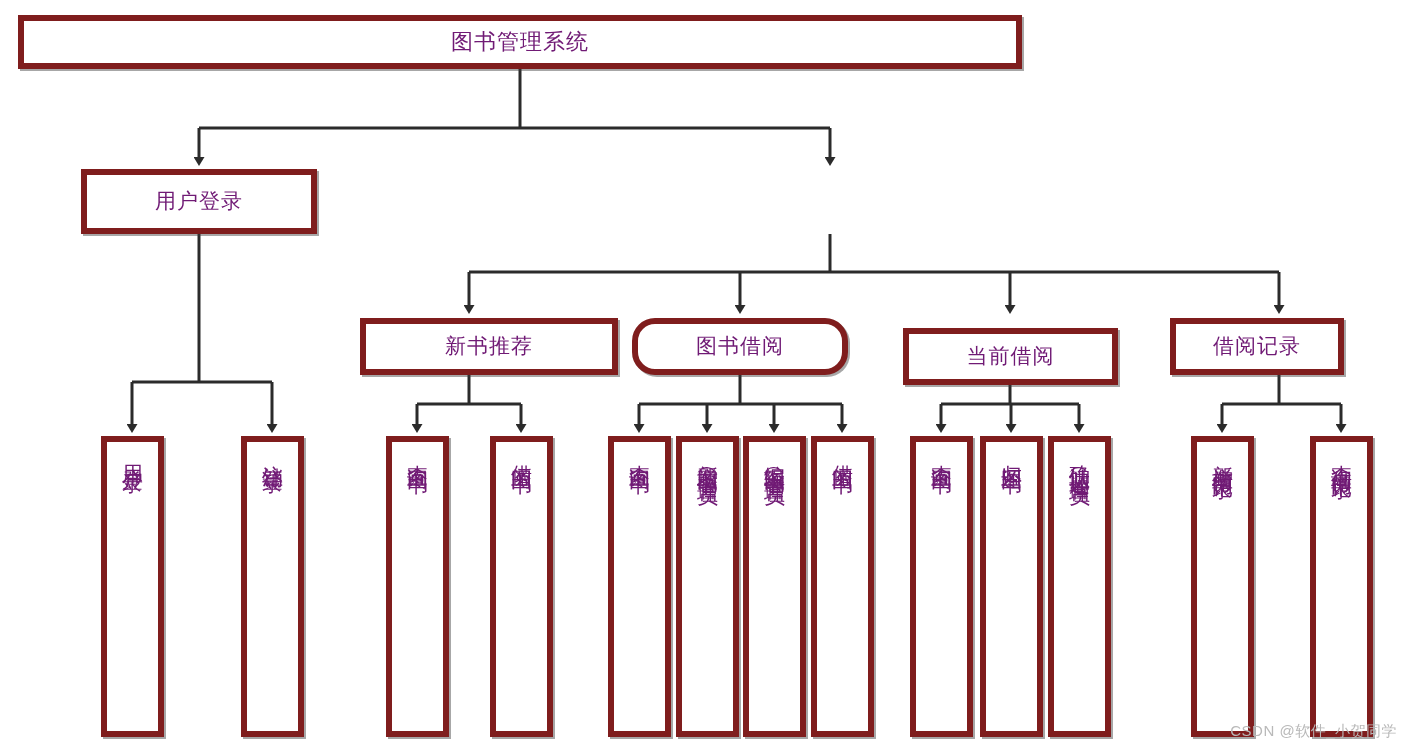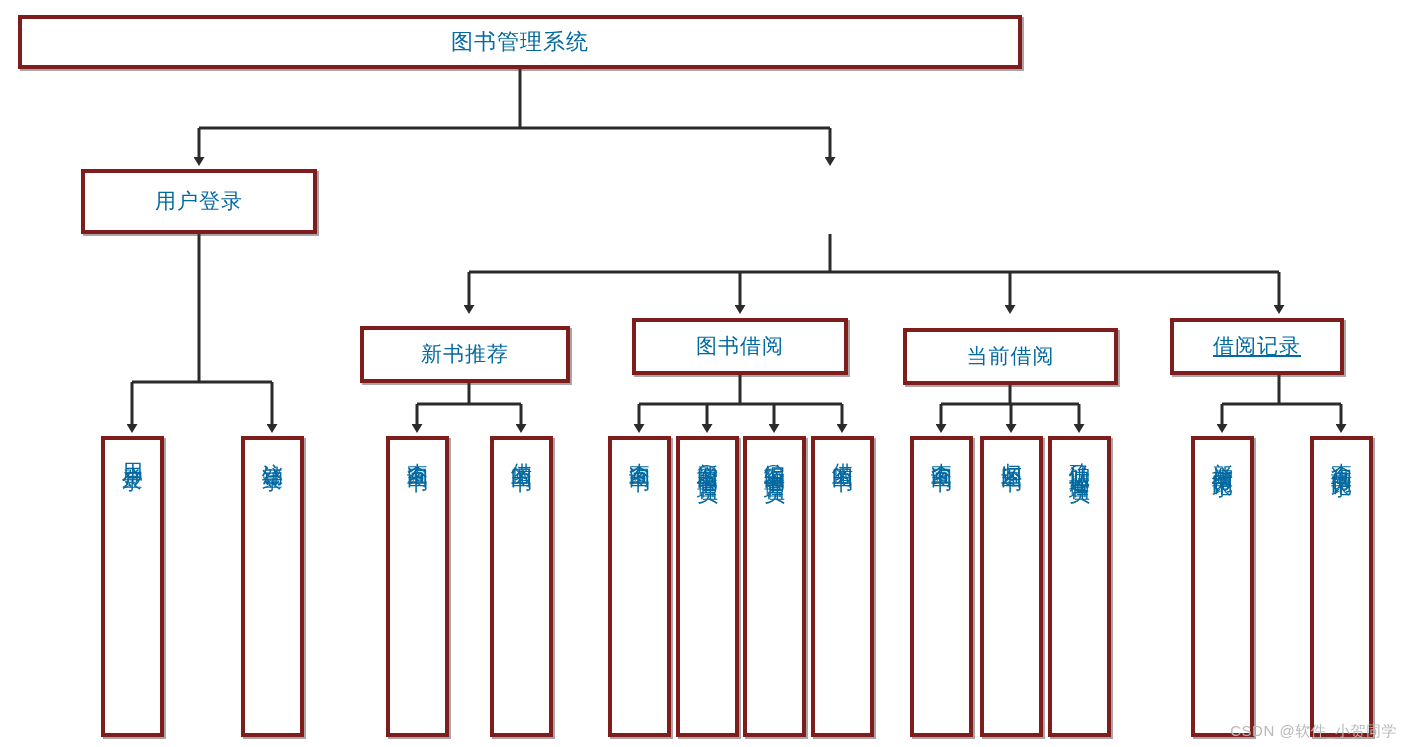--- a/index.html
+++ b/index.html
@@ -23,25 +23,25 @@
     left: 0;
     top: 0;
     width: 1405px;
     height: 747px;
     pointer-events: none;
   }
   .node {
     position: absolute;
     box-sizing: border-box;
     background: #ffffff;
-    border: 4px solid #7f1d1d;
+    border: 6px solid #7f1d1d;
     display: flex;
     align-items: center;
     justify-content: center;
-    color: #0369a1;
+    color: #701a75;
     text-align: center;
     box-shadow: 2px 2px 0 rgba(60,60,60,0.45);
   }
   .node .label {
     display: block;
     line-height: 1.18;
     letter-spacing: 1px;
     white-space: pre;
   }
   
@@ -136,33 +136,33 @@
 
   <div class="node horiz root" style="left:18px; top:15px; width:1004px; height:54px;">
     <span class="label">图书管理系统</span>
   </div>
 
   <div class="node horiz" style="left:81px; top:169px; width:236px; height:65px;">
     <span class="label">用户登录</span>
   </div>
 
 
-  <div class="node horiz" style="left:360px; top:318px; width:210px; height:57px;margin-top:8px;">
+  <div class="node horiz" style="left:360px; top:318px; width:258px; height:57px;">
     <span class="label">新书推荐</span>
   </div>
 
-  <div class="node horiz" style="left:632px; top:318px; width:216px; height:57px;">
+  <div class="node horiz" style="left:632px; top:318px; width:216px; height:57px;border-radius:23px;">
     <span class="label">图书借阅</span>
   </div>
 
   <div class="node horiz" style="left:903px; top:328px; width:215px; height:57px;">
     <span class="label">当前借阅</span>
   </div>
 
-  <div class="node horiz" style="left:1170px; top:318px; width:174px; height:57px;text-decoration:underline;">
+  <div class="node horiz" style="left:1170px; top:318px; width:174px; height:57px;">
     <span class="label">借阅记录</span>
   </div>
 
   <div class="node vert" style="left:101px; top:436px; width:63px; height:301px;">
     <span class="label">用户登录</span>
   </div>
 
   <div class="node vert" style="left:241px; top:436px; width:63px; height:301px;">
     <span class="label">注销登录</span>
   </div>

